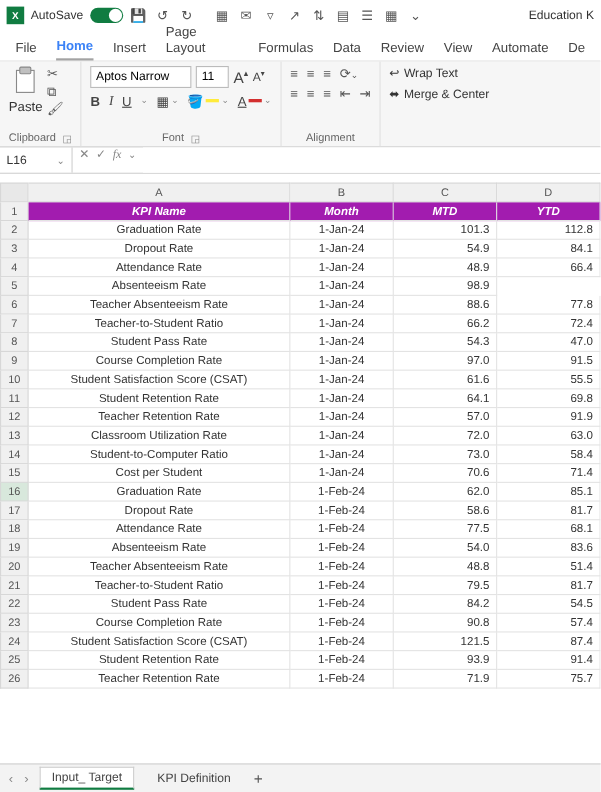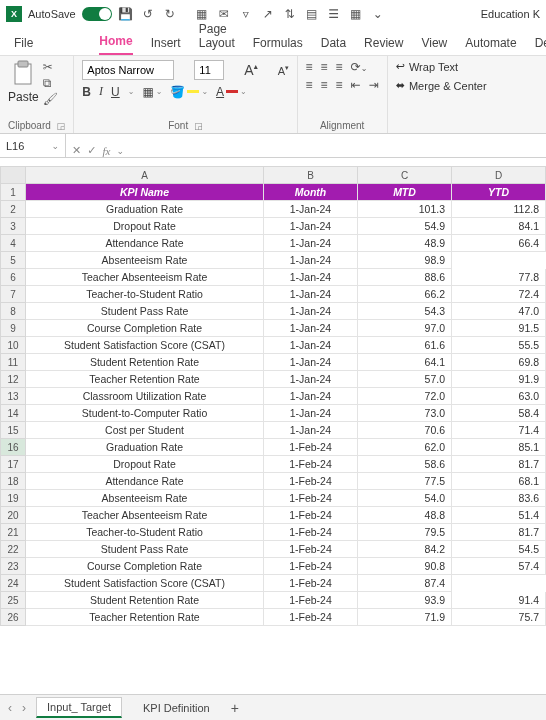--- a/index.html
+++ b/index.html
@@ -11,49 +11,49 @@
 .autosave-lbl { font-size: 11px; color: #333; }
 .autosave-toggle { width: 30px; height: 14px; background: #107c41; border-radius: 7px; position: relative; }
 .autosave-toggle::after { content: ""; position: absolute; right: 1px; top: 1px; width: 12px; height: 12px; background: #fff; border-radius: 50%; }
 .tb-icon { width: 16px; height: 16px; display: inline-flex; align-items: center; justify-content: center; color: #555; font-size: 12px; }
 .tb-sep { flex: 0 0 4px; }
 .filename { margin-left: auto; font-size: 11px; color: #333; }
 
 
 .ribbon-tabs { height: 28px; display: flex; align-items: flex-end; padding: 0 14px; gap: 18px; border-bottom: 1px solid #e0e0e0; }
 .ribbon-tab { font-size: 12px; padding-bottom: 5px; cursor: pointer; color: #444; }
-.ribbon-tab.active { color: #ec4899; border-bottom: 2px solid #ec4899; font-weight: 600; margin-left: 48px; }
+.ribbon-tab.active { color: #3b82f6; border-bottom: 2px solid #a3a3a3; font-weight: 600; }
 
 
 .ribbon { height: 78px; background: #f6f6f6; border-bottom: 1px solid #d0d0d0; display: flex; }
 .group { border-right: 1px solid #e0e0e0; padding: 4px 8px 2px 8px; display: flex; flex-direction: column; justify-content: space-between; }
 .group-label { font-size: 10px; color: #666; text-align: left; padding-top: 2px; display: flex; align-items: center; justify-content: center; gap: 6px; }
 .dlgicon { font-size: 9px; color: #888; }
 .clip-body { display: flex; gap: 4px; }
 .paste { display: flex; flex-direction: column; align-items: center; gap: 2px; font-size: 12px; }
 .clip-icons { display: flex; flex-direction: column; gap: 2px; font-size: 12px; color: #555; }
 .font-body { display: flex; flex-direction: column; gap: 4px; }
-.font-row1 { display: flex; gap: 20px; align-items: center; }
+.font-row1 { display: flex; gap: 4px; align-items: center; }
 .font-name { border: 1px solid #bbb; background: #fff; padding: 1px 4px; font-size: 11px; width: 92px; height: 20px; }
 .font-size { border: 1px solid #bbb; background: #fff; padding: 1px 4px; font-size: 11px; width: 30px; height: 20px; }
 .font-a { font-size: 14px; color: #444; }
 .font-row2 { display: flex; gap: 8px; align-items: center; font-size: 12px; color: #444; }
 .font-b { font-weight: bold; }
 .font-i { font-style: italic; font-family: serif; }
 .font-u { text-decoration: underline; }
 .border-btn, .fill-btn, .color-btn { display: inline-flex; align-items: center; gap: 2px; }
 .fill-swatch { width: 12px; height: 3px; background: #ffeb3b; display: block; }
 .color-swatch { width: 12px; height: 3px; background: #d32f2f; display: block; }
 .align-body { display: flex; flex-direction: column; gap: 4px; }
 .align-row { display: flex; gap: 8px; align-items: center; font-size: 12px; color: #555; }
 .wrap-body { display: flex; flex-direction: column; gap: 6px; font-size: 11px; color: #333; }
 .wrap-item { display: flex; align-items: center; gap: 4px; }
 
 
-.fbar { height: 24px; display: flex; align-items: flex-end; border-bottom: 1px solid #d0d0d0; }
+.fbar { height: 24px; display: flex; align-items: flex-start; border-bottom: 1px solid #d0d0d0; }
 .namebox { width: 66px; border-right: 1px solid #d0d0d0; height: 100%; display: flex; align-items: center; padding: 0 6px; font-size: 11px; }
 .fbar-icons { display: flex; gap: 6px; padding: 0 6px; color: #888; font-size: 11px; align-items: center; }
 .fx { font-style: italic; font-family: serif; }
 .formula-input { flex: 1; border: none; height: 100%; font-size: 11px; padding: 0 4px; }
 
 
 .grid-wrap { position: relative; }
 .colheads { display: grid; grid-template-columns: 26px 238px 94px 94px 94px; height: 18px; }
 .ch { border: 1px solid #d7d7d7; border-left: none; background: #f0f0f0; display: flex; align-items: center; justify-content: center; font-size: 10px; color: #555; }
 .ch:first-child { border-left: 1px solid #d7d7d7; background: #e8e8e8; }
@@ -383,20 +383,21 @@
         <div class="rh">23</div>
         <div class="cell c-a">Course Completion Rate</div>
         <div class="cell c-b">1-Feb-24</div>
         <div class="cell c-n">90.8</div>
         <div class="cell c-n">57.4</div>
       </div>
       <div class="row">
         <div class="rh">24</div>
         <div class="cell c-a">Student Satisfaction Score (CSAT)</div>
         <div class="cell c-b">1-Feb-24</div>
+        <div class="cell c-n">121.5</div>
         <div class="cell c-n">87.4</div>
       </div>
       <div class="row">
         <div class="rh">25</div>
         <div class="cell c-a">Student Retention Rate</div>
         <div class="cell c-b">1-Feb-24</div>
         <div class="cell c-n">93.9</div>
         <div class="cell c-n">91.4</div>
       </div>
       <div class="row">

